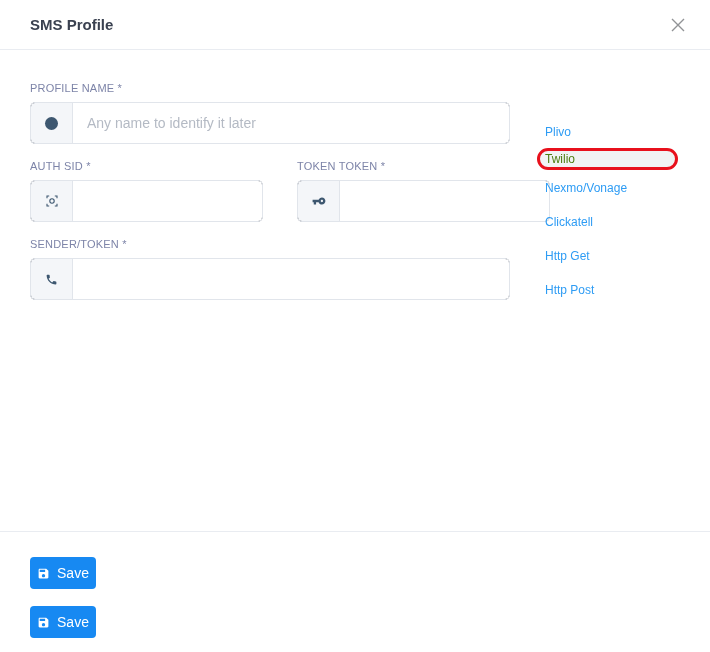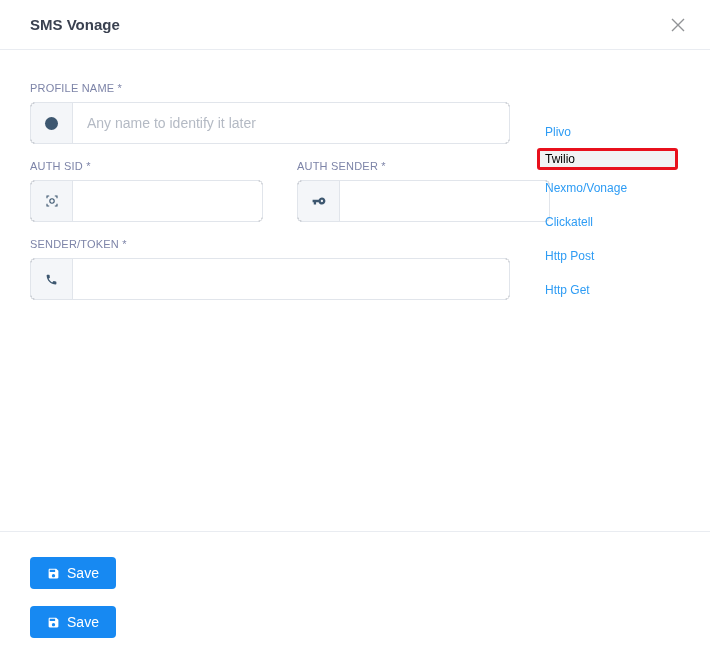--- a/index.html
+++ b/index.html
@@ -93,59 +93,59 @@
     line-height: 16px;
     color: #2e9cf4;
     text-decoration: none;
     padding-left: 8px;
     margin-bottom: 18px;
     cursor: pointer;
   }
   .provider.selected {
     background: #f1f2f3;
     border: 3px solid #e8101c;
-    border-radius: 3px;
-    color: #000000;
+    border-radius: 13px;
+    color: #4d7c0f;
     padding: 0 5px;
     margin-top: -10px;
     margin-bottom: 10px;
   }
 
   
   .modal-footer {
     position: absolute;
     top: 531px;
     left: 0; right: 0; bottom: 0;
     border-top: 1px solid #e9ecf1;
     padding: 25px 0 0 30px;
   }
   .save-btn {
     display: flex;
     align-items: center;
     justify-content: center;
     gap: 7px;
-    width: 86px;
+    width: 66px;
     height: 32px;
     background: #1789f2;
     color: #ffffff;
     border: none;
     border-radius: 4px;
     font-size: 14px;
     font-family: "Liberation Sans", sans-serif;
     cursor: pointer;
   }
   .save-btn + .save-btn { margin-top: 17px; }
 
   svg { display: block; }
 </style>
 </head>
 <body>
 
 <div class="modal-header">
-  <div class="modal-title">SMS Vonage</div>
+  <div class="modal-title">SMS Profile</div>
   <button class="close-btn">
     <span>
       <svg width="16" height="16" viewBox="0 0 16 16">
         <path d="M2 2 L14 14 M14 2 L2 14" stroke="#919396" stroke-width="1.4" fill="none"></path>
       </svg>
     </span>
   </button>
 </div>
 
 <div class="modal-body">
@@ -170,21 +170,21 @@
             <svg width="12" height="12" viewBox="0 0 12 12">
               <path d="M1 3.2 V1 H3.2 M8.8 1 H11 V3.2 M11 8.8 V11 H8.8 M3.2 11 H1 V8.8" stroke="#3d5770" stroke-width="1.1" fill="none"></path>
               <circle cx="6" cy="6" r="2.2" stroke="#3d5770" stroke-width="1.1" fill="none"></circle>
             </svg>
           </div>
           <input type="text" placeholder="" style="">
         </div>
       </div>
 
       <div class="form-group col-token">
-        <label class="form-label">AUTH SENDER *</label>
+        <label class="form-label">TOKEN TOKEN *</label>
         <div class="input-group">
           <div class="input-prepend">
             <svg width="14" height="14" viewBox="0 0 24 24" style="transform: scaleX(-1);">
               <path d="M12.65 10C11.83 7.67 9.61 6 7 6c-3.31 0-6 2.69-6 6s2.69 6 6 6c2.61 0 4.83-1.67 5.65-4H17v4h4v-4h2v-4H12.65zM7 14c-1.1 0-2-.9-2-2s.9-2 2-2 2 .9 2 2-.9 2-2 2z" fill="#3d5770"></path>
             </svg>
           </div>
           <input type="text" placeholder="" style="">
         </div>
       </div>
     </div>
@@ -203,22 +203,22 @@
 
   </div>
 
   <div class="provider-col">
     <a class="provider">Plivo</a>
     <div class="provider selected">
       <span>Twilio</span>
     </div>
     <a class="provider">Nexmo/Vonage</a>
     <a class="provider">Clickatell</a>
+    <a class="provider">Http Get</a>
     <a class="provider">Http Post</a>
-    <a class="provider">Http Get</a>
   </div>
 
 </div>
 
 <div class="modal-footer">
   <button class="save-btn">
     <span>
       <svg width="13" height="13" viewBox="0 0 24 24">
         <path d="M17 3H5c-1.11 0-2 .9-2 2v14c0 1.1.89 2 2 2h14c1.1 0 2-.9 2-2V7l-4-4zm-5 16c-1.66 0-3-1.34-3-3s1.34-3 3-3 3 1.34 3 3-1.34 3-3 3zm3-10H5V5h10v4z" fill="#ffffff"></path>
       </svg>

